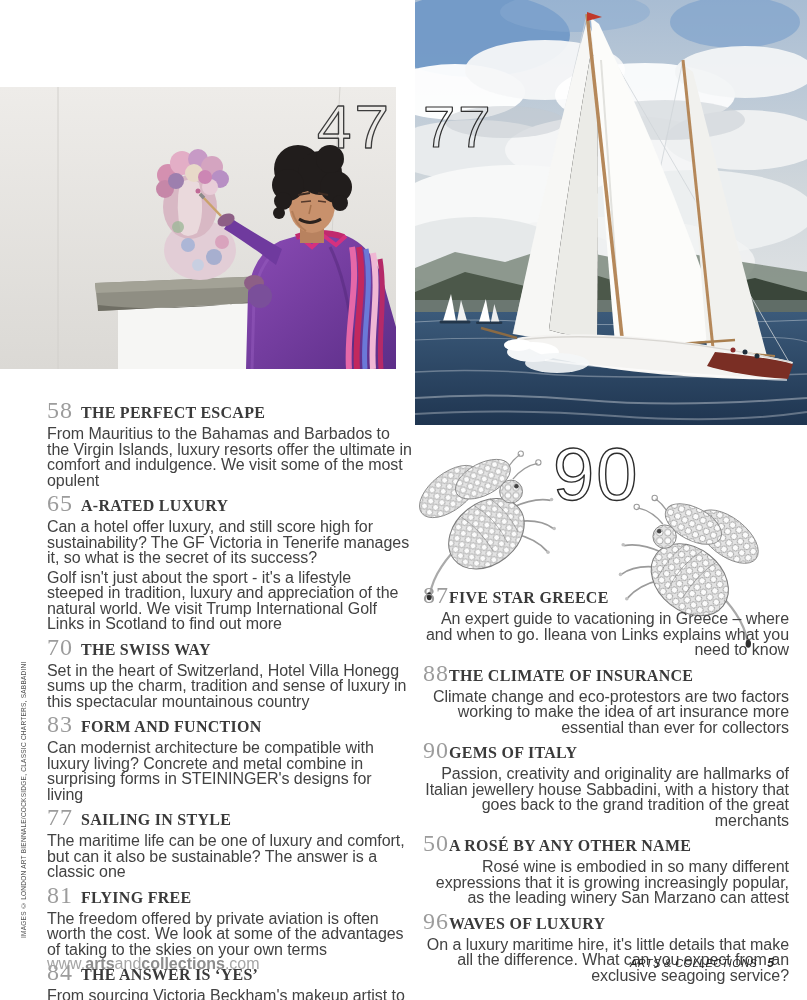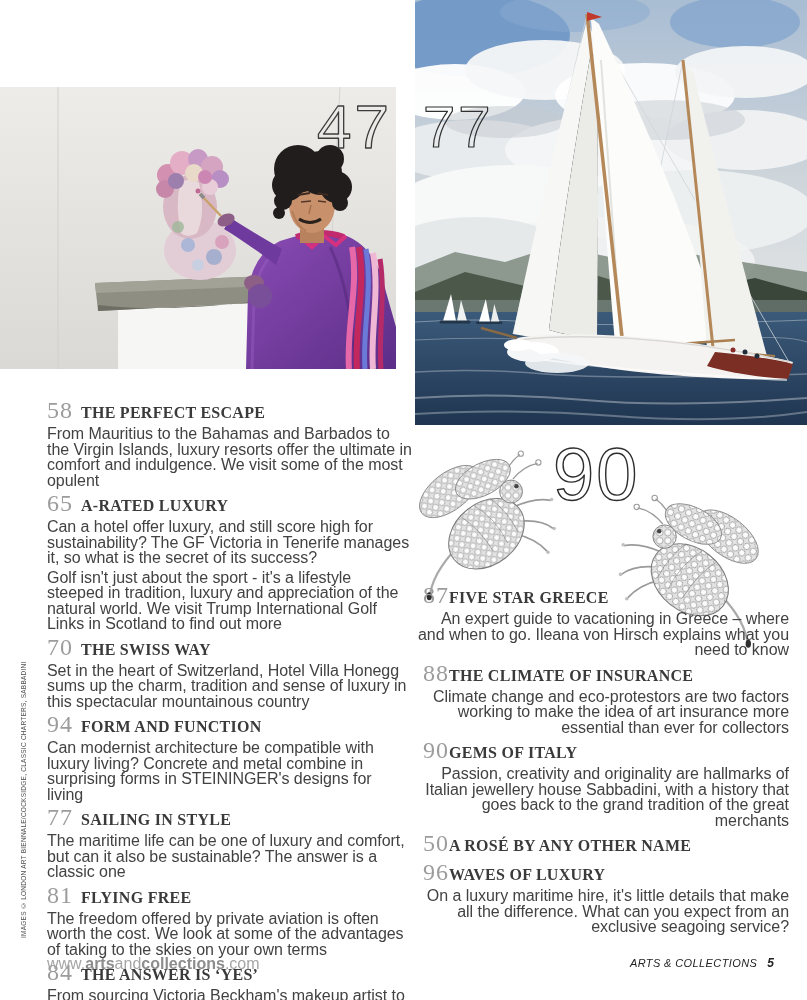--- a/index.html
+++ b/index.html
@@ -286,21 +286,21 @@
     </div>
     <div class="entry">
       <div class="entry-head">
         <span class="num">70</span>
         <span class="title">THE SWISS WAY</span>
       </div>
       <p class="desc">Set in the heart of Switzerland, Hotel Villa Honegg sums up the charm, tradition and sense of luxury in this spectacular mountainous country</p>
     </div>
     <div class="entry">
       <div class="entry-head">
-        <span class="num">94</span>
+        <span class="num">83</span>
         <span class="title">FORM AND FUNCTION</span>
       </div>
       <p class="desc">Can modernist architecture be compatible with luxury living? Concrete and metal combine in surprising forms in STEININGER's designs for living</p>
     </div>
     <div class="entry">
       <div class="entry-head">
         <span class="num">77</span>
         <span class="title">SAILING IN STYLE</span>
       </div>
       <p class="desc">The maritime life can be one of luxury and comfort, but can it also be sustainable? The answer is a classic one</p>
@@ -319,41 +319,42 @@
       </div>
       <p class="desc">From sourcing Victoria Beckham's makeup artist to an immersive beach treasure hunt in St Barthelemy, nothing is beyond the resources of a luxury concierge service</p>
     </div>
   </div>
 <div id="right-col" class="toc-col">
     <div class="entry">
       <div class="entry-head">
         <span class="num">87</span>
         <span class="title">FIVE STAR GREECE</span>
       </div>
-      <p class="desc">An expert guide to vacationing in Greece – where and when to go. Ileana von Hirsch explains what you need to know</p>
+      <p class="desc">An expert guide to vacationing in Greece – where and when to go. Ileana von Links explains what you need to know</p>
     </div>
     <div class="entry">
       <div class="entry-head">
         <span class="num">88</span>
         <span class="title">THE CLIMATE OF INSURANCE</span>
       </div>
       <p class="desc">Climate change and eco-protestors are two factors working to make the idea of art insurance more essential than ever for collectors</p>
     </div>
     <div class="entry">
       <div class="entry-head">
         <span class="num">90</span>
         <span class="title">GEMS OF ITALY</span>
       </div>
       <p class="desc">Passion, creativity and originality are hallmarks of Italian jewellery house Sabbadini, with a history that goes back to the grand tradition of the great merchants</p>
     </div>
     <div class="entry">
       <div class="entry-head">
         <span class="num">50</span>
         <span class="title">A ROSÉ BY ANY OTHER NAME</span>
       </div>
+      <p class="desc">Rosé wine is embodied in so many different expressions that it is growing increasingly popular, as the leading winery San Marzano can attest</p>
     </div>
     <div class="entry">
       <div class="entry-head">
         <span class="num">96</span>
         <span class="title">WAVES OF LUXURY</span>
       </div>
       <p class="desc">On a luxury maritime hire, it's little details that make all the difference. What can you expect from an exclusive seagoing service?</p>
     </div>
   </div>
 

